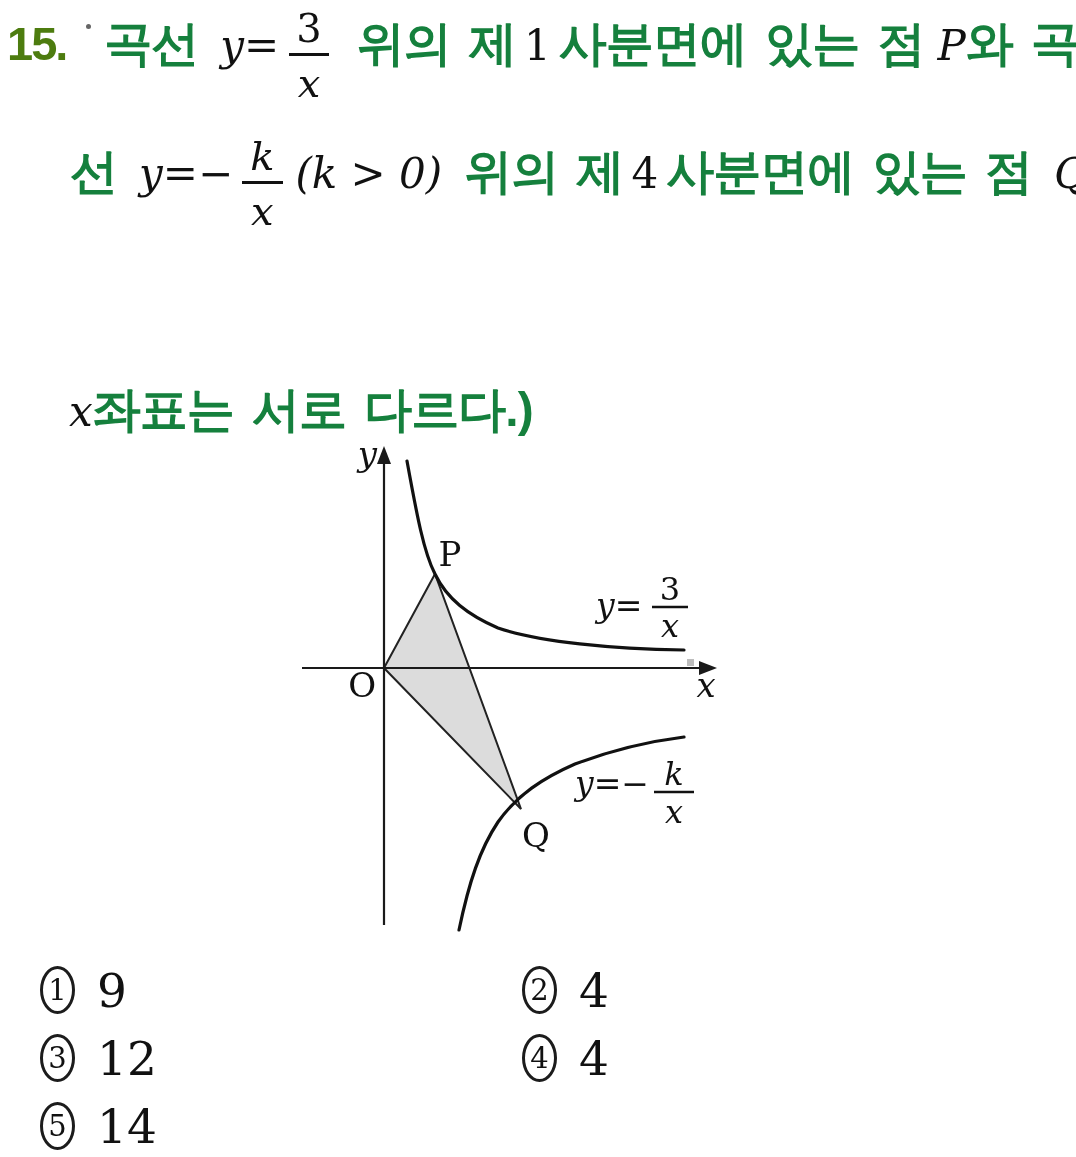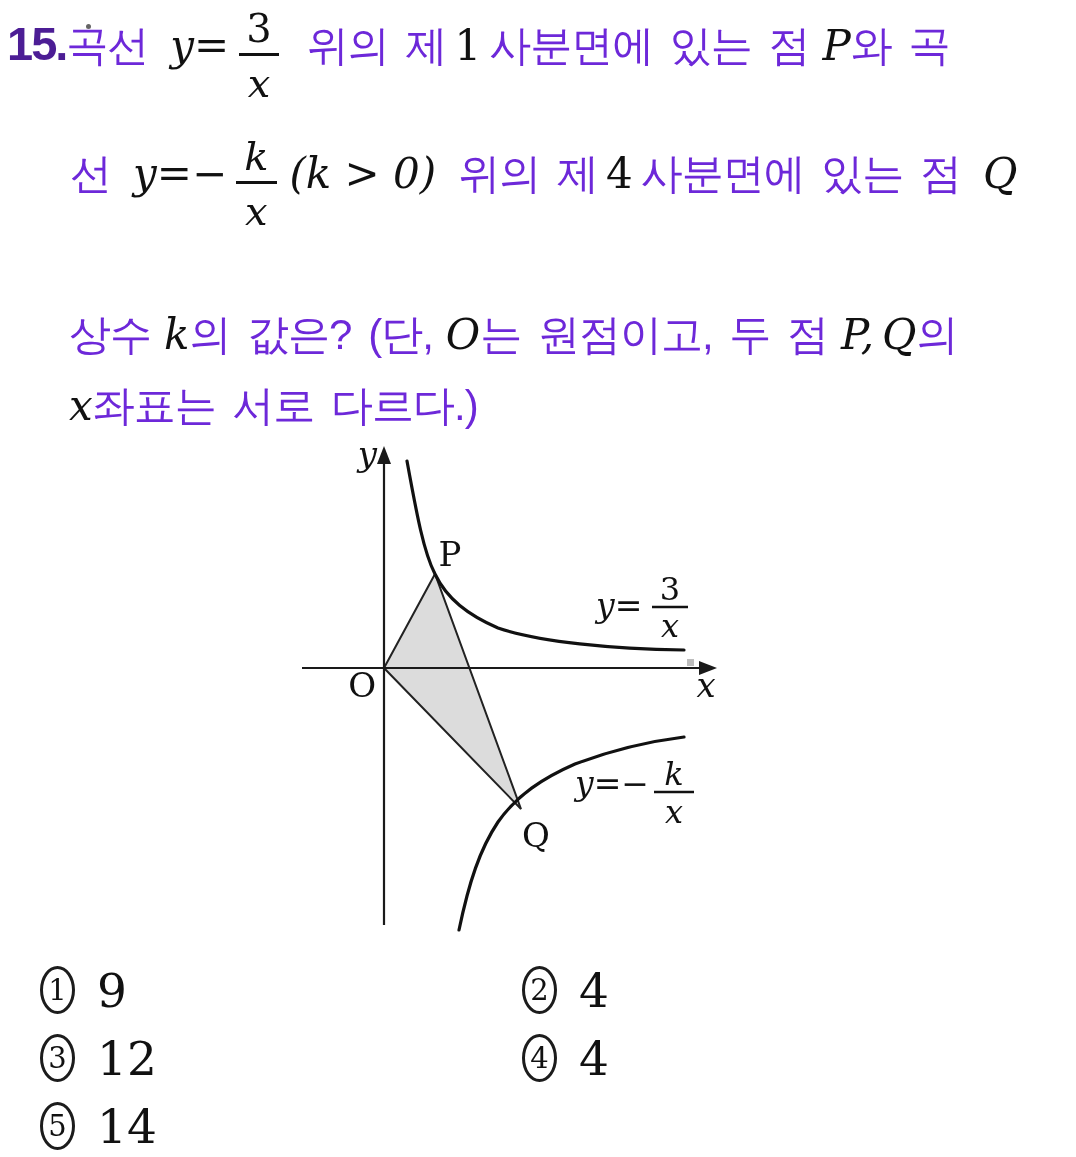--- a/index.html
+++ b/index.html
@@ -4,26 +4,26 @@
 <style>
   html,body{margin:0;padding:0;background:#ffffff;}
   .page{
     position:relative;width:1076px;height:1157px;background:#ffffff;
     color:#111;overflow:hidden;
     font-family:"Liberation Sans",sans-serif;
   }
   
   .tline{position:absolute;white-space:nowrap;}
   .kr{
-    font-family:"Liberation Sans",sans-serif;font-weight:400;
-    font-size:42px;letter-spacing:-1px;word-spacing:6px;color:#6d28d9;
+    font-family:"Liberation Sans",sans-serif;font-weight:700;
+    font-size:48px;letter-spacing:-1px;word-spacing:6px;color:#15803d;
   }
   .qnum{
     font-family:"Liberation Sans",sans-serif;font-weight:800;
-    font-size:47px;letter-spacing:-2px;color:#4c1d95;
+    font-size:47px;letter-spacing:-2px;color:#4d7c0f;margin-right:38px;
   }
   .math{
     font-family:"DejaVu Serif",serif;font-style:italic;
     font-size:42px;color:#111;
   }
   .digit{
     font-family:"DejaVu Serif",serif;font-style:normal;
     font-size:42px;color:#111;
   }
   .frac{
@@ -77,23 +77,20 @@
   </div>
 
   <div class="tline" style="left:70px;top:136px;">
     <span class="kr">선</span><span class="math sp">y=−</span><span class="frac sps">
         <span class="fnum" style="font-style:italic;">k</span>
         <span class="fden">x</span>
       </span><span class="math sps">(k &gt; 0)</span><span class="kr sp">위의 제</span><span class="digit sps">4</span><span class="kr sps">사분면에 있는 점</span><span class="math sp">Q</span>
   </div>
 
 
-  <div class="tline" style="left:69px;top:307px;">
-    <span class="kr">상수</span><span class="math spm">k</span><span class="kr">의 값은? (단,</span><span class="math spm">O</span><span class="kr">는 원점이고, 두 점</span><span class="math spm">P,</span><span class="math sps">Q</span><span class="kr">의</span>
-  </div>
 
   <div class="tline" style="left:69px;top:378px;">
     <span class="math">x</span><span class="kr">좌표는 서로 다르다.)</span>
   </div>
 
   <svg class="diagram" width="424" height="500" viewBox="296 434 424 500">
 
     <polygon points="384,668 435,574 521,809" fill="#dcdcdc" stroke="#222" stroke-width="2"></polygon>
 
     <line x1="302" y1="668" x2="703" y2="668" stroke="#1a1a1a" stroke-width="2.2"></line>

